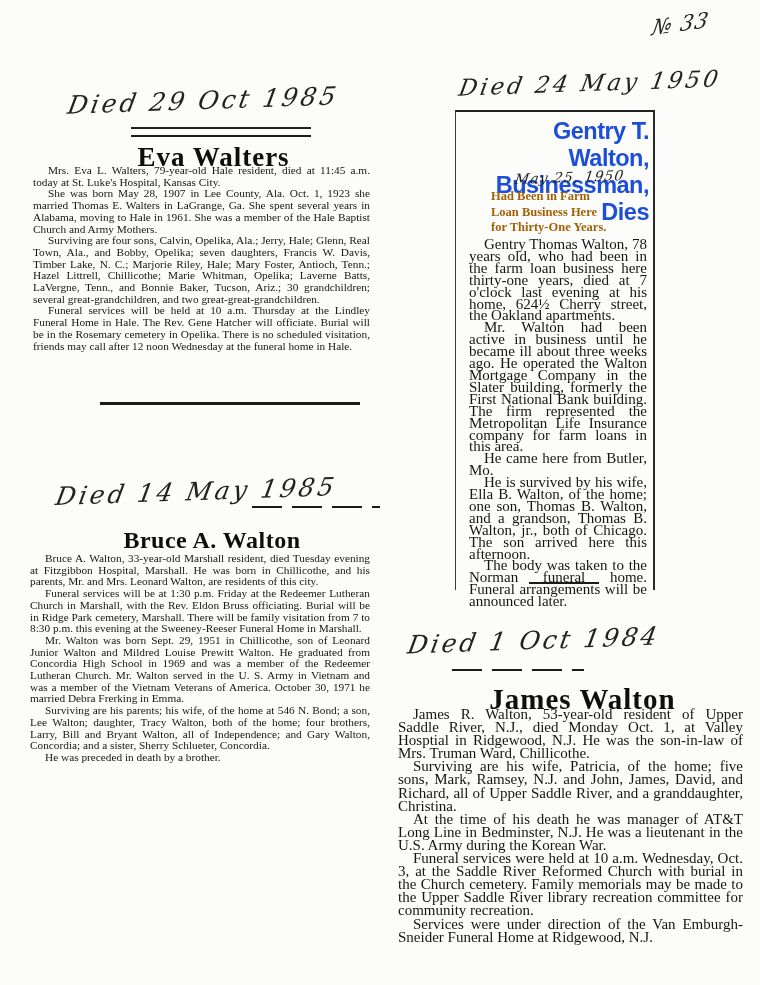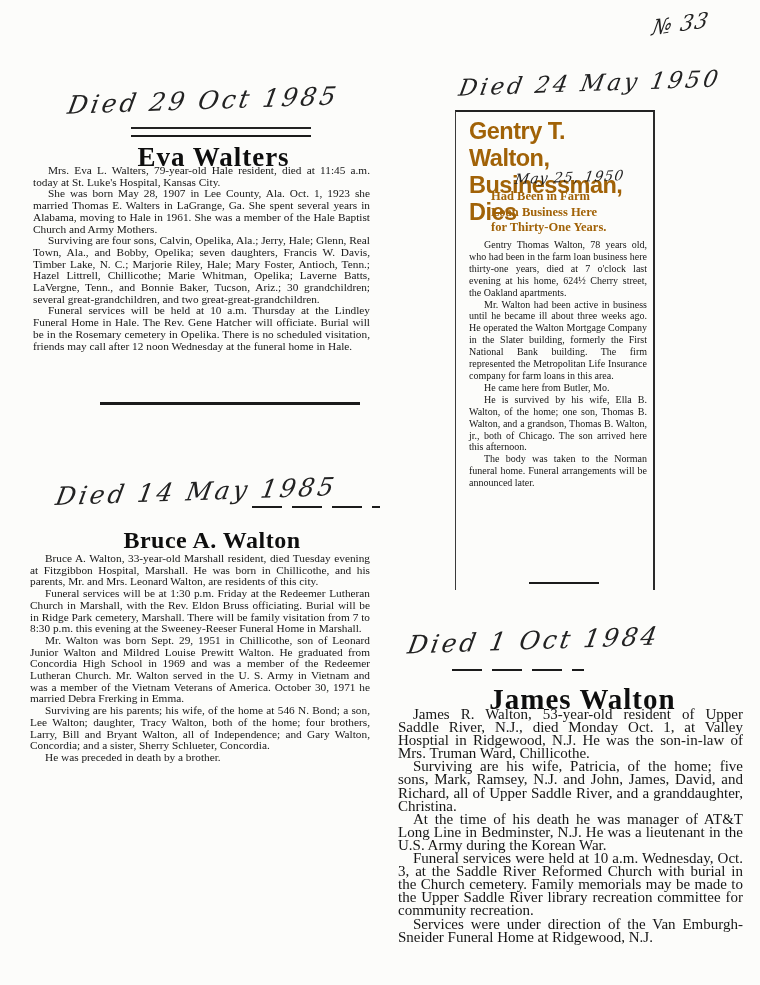--- a/index.html
+++ b/index.html
@@ -70,28 +70,28 @@
   .gentry-box{
     position:absolute;left:0px;top:40px;width:197px;height:478px;
     border-top:2px solid #222;
     border-left:1px solid #3a3a3a;
     border-right:2px solid #2a2a2a;
   }
   .gentry-head{
     position:absolute;left:14px;top:48px;width:180px;
     font-family:"Liberation Sans",sans-serif;font-weight:bold;
     font-size:23.5px;line-height:27px;letter-spacing:-0.5px;
-    text-align:left;margin:0;color:#a16207;
+    text-align:right;margin:0;color:#1d4ed8;
   }
   .gentry-note{left:60px;top:99px;}
   .gentry-subhead{
     position:absolute;left:36px;top:119px;
     font-weight:bold;font-size:12.5px;line-height:15.5px;color:#a16207;
   }
-  .gentry-body{left:14px;top:169px;width:178px;font-size:10px;line-height:11.9px;}
+  .gentry-body{left:14px;top:169px;width:178px;font-size:15px;line-height:11.9px;}
   .gentry-botrule{left:74px;top:512px;width:70px;}
 
   
   .clip-james{left:398px;top:626px;width:345px;height:330px;}
   .james-date{left:10px;top:0px;}
   .james-toprule{left:54px;top:43px;width:132px;}
   .james-head{top:45px;font-size:29px;letter-spacing:1px;}
   .james-body{top:82px;width:345px;font-size:15px;line-height:13.1px;}
 </style>
 </head>

